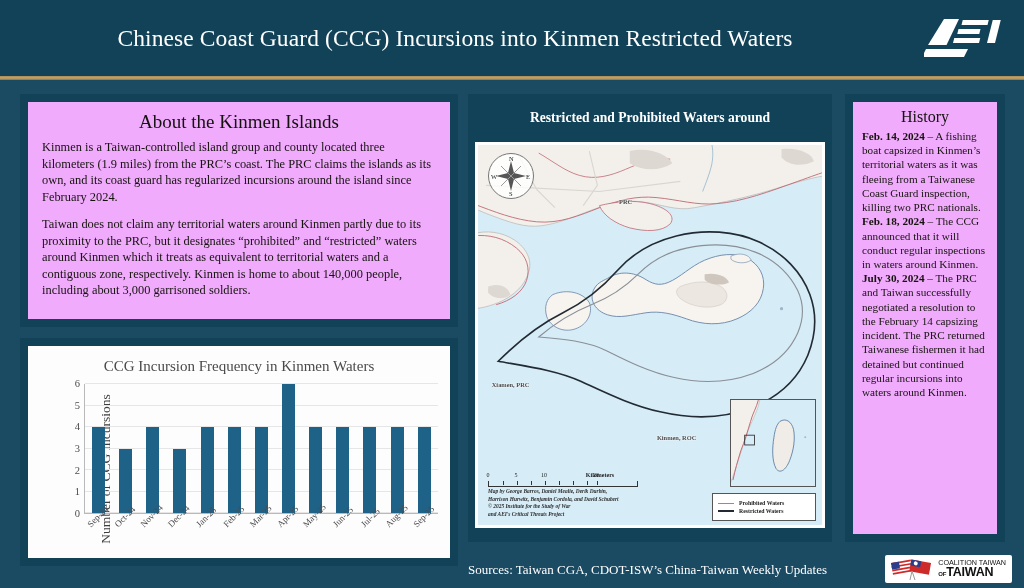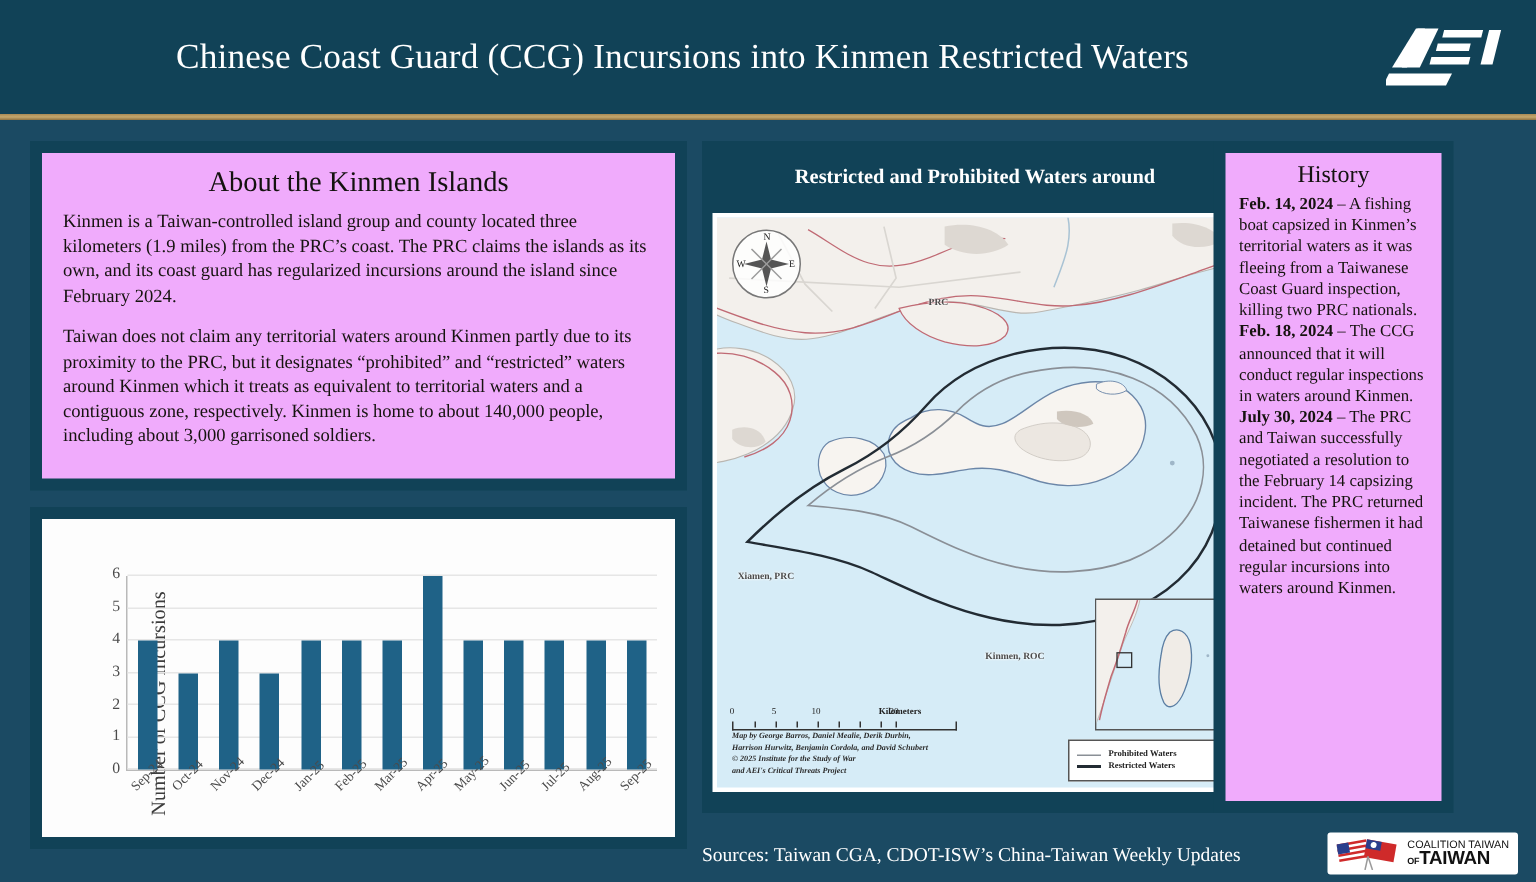--- a/index.html
+++ b/index.html
@@ -179,21 +179,21 @@
   }
   .legend-box {
     position:absolute; right:6px; bottom:4px; width:104px;
     background:#ffffff; border:1px solid #555; padding:4px 5px;
   }
   .legend-row { display:flex; align-items:center; gap:5px; margin:2px 0; }
   .legend-swatch { width:16px; height:0; border-top-width:1.6px; border-top-style:solid; }
   .legend-text { font-size:5.8px; font-weight:bold; color:#222; font-family:"Liberation Serif",serif; }
 
   
-  #history-frame { left: 809px; top: 14px; width: 160px; height: 448px; }
+  #history-frame { left: 845px; top: 14px; width: 160px; height: 448px; }
   .history-title {
     text-align:center; font-size: 16px; color:#14120f; padding: 6px 0 3px;
     font-family:"Liberation Serif",serif;
   }
   .history-body {
     padding: 0 9px; font-size: 11.2px; line-height: 1.27; color:#16130f;
     font-family:"Liberation Serif",serif;
   }
   .history-body b { font-weight: bold; }
 
@@ -248,20 +248,21 @@
         <div class="about-title">About the Kinmen Islands</div>
         <div class="about-body">
           <p>Kinmen is a Taiwan-controlled island group and county located three kilometers (1.9 miles) from the PRC’s coast. The PRC claims the islands as its own, and its coast guard has regularized incursions around the island since February 2024.</p>
           <p>Taiwan does not claim any territorial waters around Kinmen partly due to its proximity to the PRC, but it designates “prohibited” and “restricted” waters around Kinmen which it treats as equivalent to territorial waters and a contiguous zone, respectively. Kinmen is home to about 140,000 people, including about 3,000 garrisoned soldiers.</p>
         </div>
       </div>
     </div>
 
     <div class="panel-frame" id="chart-frame">
       <div class="panel-card chart-inner">
+        <div class="chart-title">CCG Incursion Frequency in Kinmen Waters</div>
         <div class="chart-plotwrap">
           <div class="y-axis-label">Number of CCG Incursions</div>
           <div class="plot" id="plot">
             <div id="gridlines">
                 <div class="gridline" style="bottom: 0%;">
                   <span class="ytick" style="bottom: 0%; transform: translateY(50%);">0</span>
                 </div>
                 <div class="gridline" style="bottom: 16.6667%;">
                   <span class="ytick" style="bottom: 16.6667%; transform: translateY(50%);">1</span>
                 </div>

